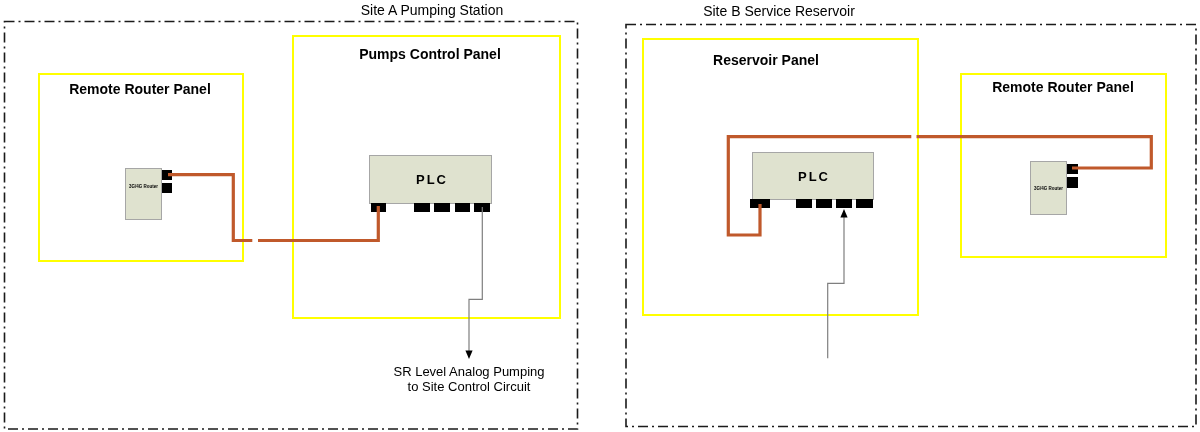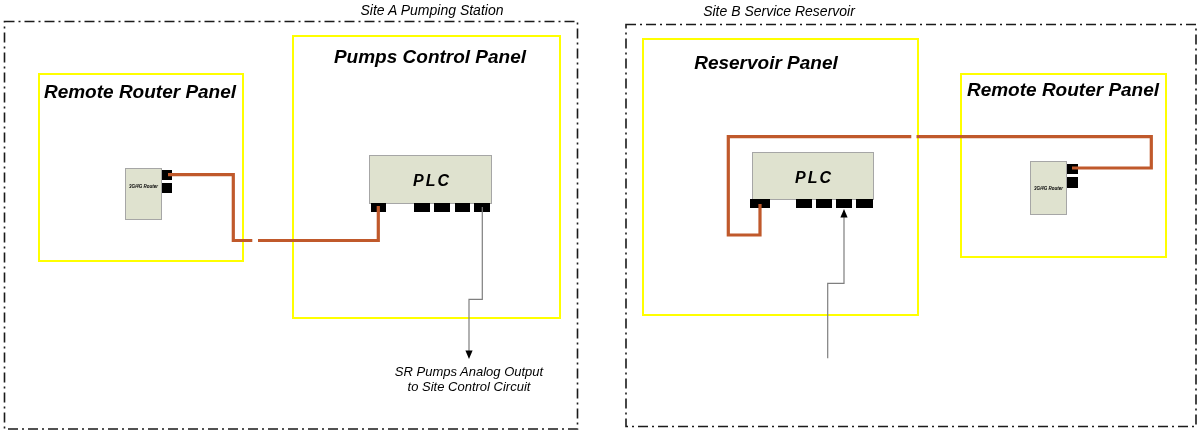--- a/index.html
+++ b/index.html
@@ -3,21 +3,20 @@
 <meta charset="utf-8">
 <style>
   html, body { margin: 0; padding: 0; background: #ffffff; }
   #stage {
     position: relative;
     width: 1200px;
     height: 432px;
     background: #ffffff;
     font-family: "Liberation Sans", sans-serif;
     overflow: hidden;
-    font-style: italic;
   }
   .panel {
     position: absolute;
     border: 2px solid #FFFF00;
     box-sizing: border-box;
     background: transparent;
   }
   .device {
     position: absolute;
     background: #DFE2CF;
@@ -28,22 +27,22 @@
     position: absolute;
     background: #000000;
   }
   .label {
     position: absolute;
     color: #000000;
     white-space: nowrap;
     transform: translateX(-50%);
   }
   .site-title  { font-size: 14px; }
-  .panel-title { font-size: 19px; font-weight: bold; }
-  .plc-label   { font-size: 16px; font-weight: bold; letter-spacing: 2px; }
+  .panel-title { font-size: 14px; font-weight: bold; }
+  .plc-label   { font-size: 13px; font-weight: bold; letter-spacing: 2px; }
   .router-label{ font-size: 4.5px; font-weight: bold; transform: translate(-50%, 0); }
   .annotation  {
     position: absolute;
     transform: translateX(-50%);
     font-size: 13px;
     line-height: 14.5px;
     text-align: center;
     color: #000000;
     white-space: nowrap;
   }
@@ -75,21 +74,21 @@
 
   <div class="device" style="left:369px; top:154.5px; width:123px; height:49px;"></div>
   <div class="label plc-label" style="left:432px; top:172px;">PLC</div>
   <div class="port" style="left:370.5px; top:202.5px; width:15px; height:9.5px;"></div>
   <div class="port" style="left:414px;   top:202.5px; width:16px; height:9.5px;"></div>
   <div class="port" style="left:434px;   top:202.5px; width:16px; height:9.5px;"></div>
   <div class="port" style="left:454.5px; top:202.5px; width:15.5px; height:9.5px;"></div>
   <div class="port" style="left:474px;   top:202.5px; width:16px; height:9.5px;"></div>
 
   <div class="annotation" style="left:469px; top:365px;">
-    <div>SR Pumps Analog Output</div>
+    <div>SR Level Analog Pumping</div>
     <div>to Site Control Circuit</div>
   </div>
 
   <div class="label site-title" style="left:779px; top:3px;">Site B Service Reservoir</div>
 
   <div class="panel" style="left:642px; top:37.5px; width:276.5px; height:278px;"></div>
   <div class="label panel-title" style="left:766px; top:52px;">Reservoir Panel</div>
 
   <div class="panel" style="left:960px; top:73px; width:206.5px; height:185px;"></div>
   <div class="label panel-title" style="left:1063px; top:79px;">Remote Router Panel</div>

